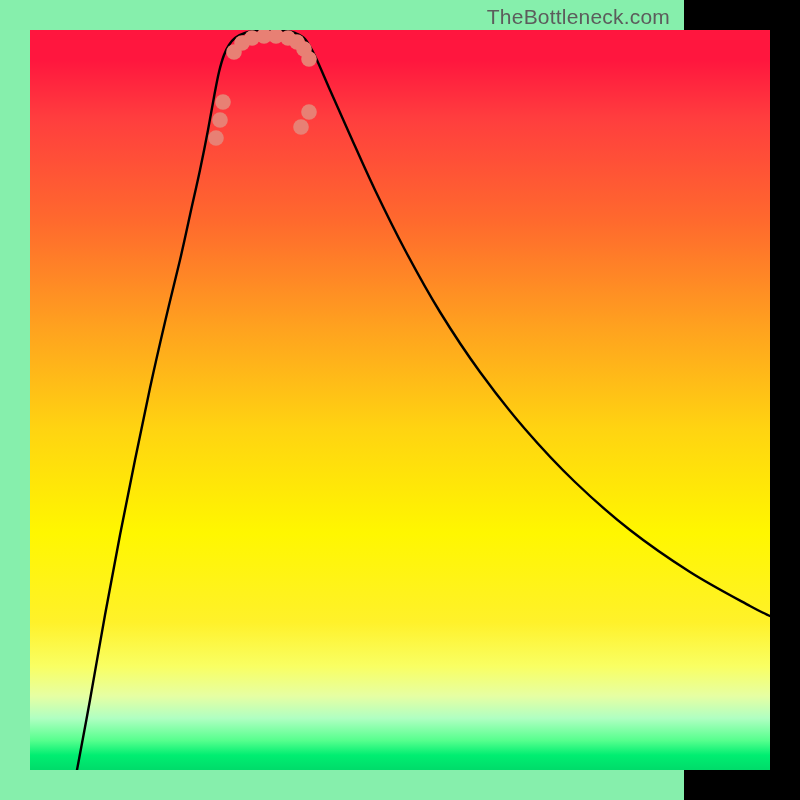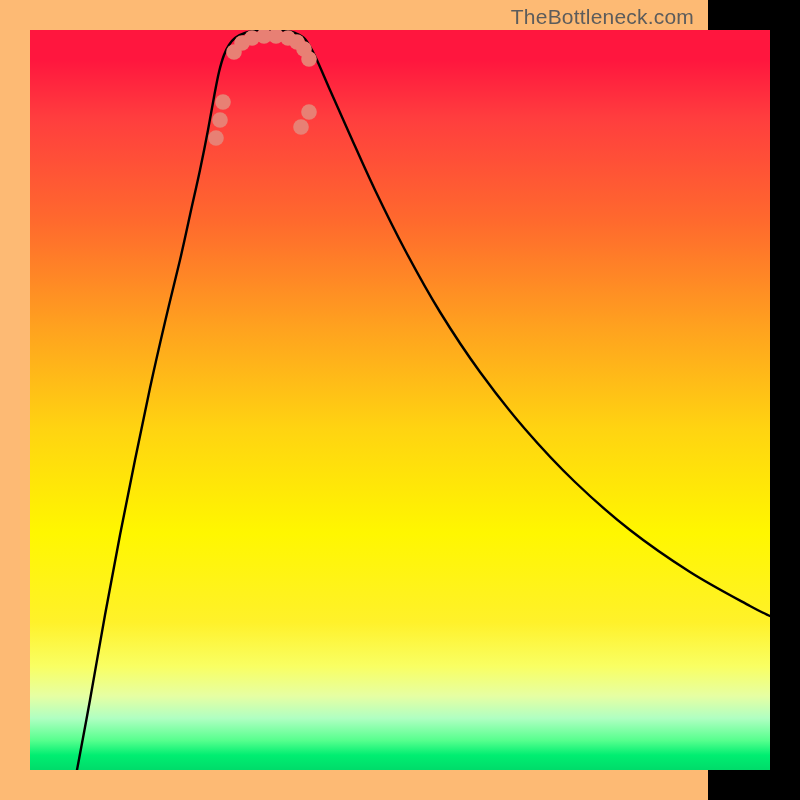--- a/index.html
+++ b/index.html
@@ -10,22 +10,21 @@
     overflow: hidden;
     background: #000;
     font-family: Arial, Helvetica, sans-serif;
   }
   .frame {
     position: absolute;
     left: 0;
     top: 0;
     width: 684px;
     height: 800px;
-    background: #fdba74;
-    padding-left: 24px;
+    background: #86efac;
   }
   .plot-area {
     position: absolute;
     left: 30px;
     top: 30px;
     width: 740px;
     height: 740px;
     overflow: hidden;
   }
   .gradient {

